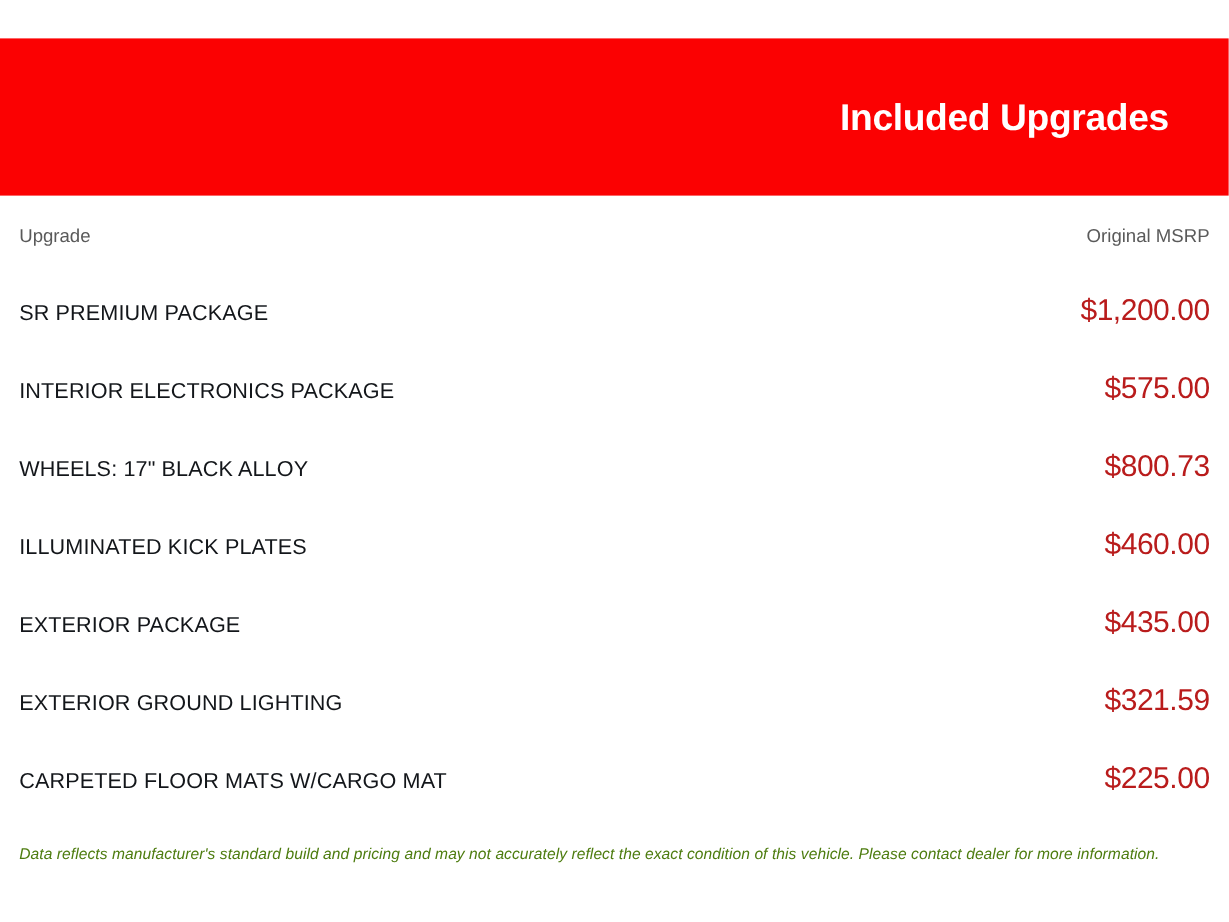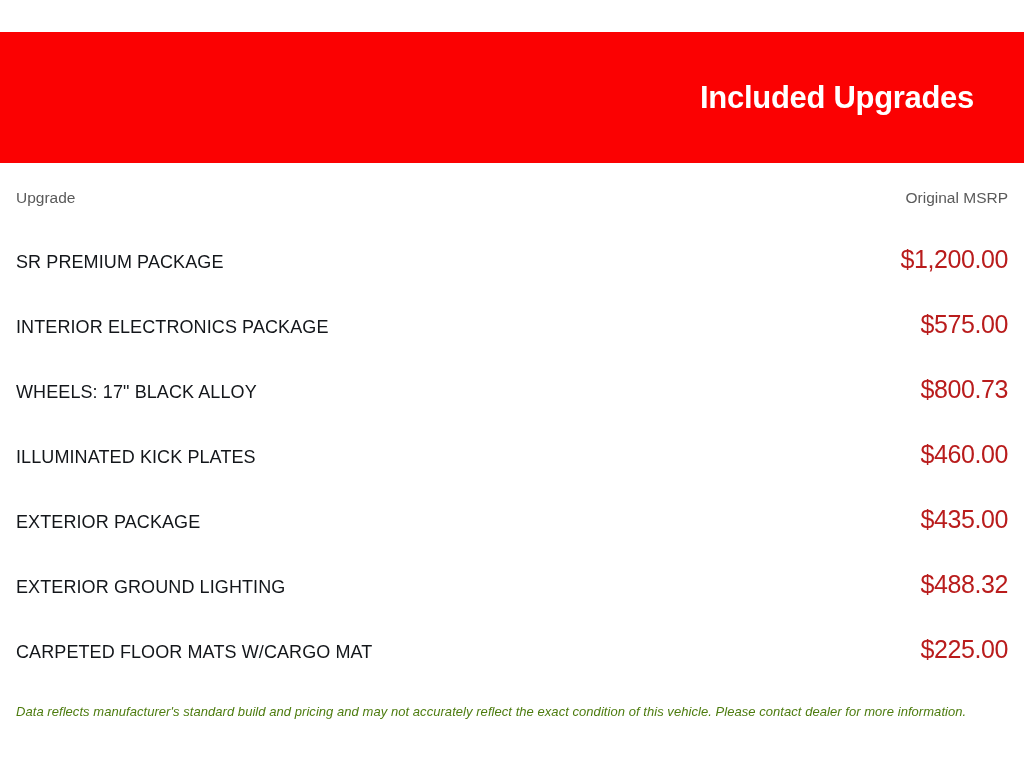--- a/index.html
+++ b/index.html
@@ -131,21 +131,21 @@
         <div class="row-price">$460.00</div>
       </div>
 
       <div class="row">
         <div class="row-label">EXTERIOR PACKAGE</div>
         <div class="row-price">$435.00</div>
       </div>
 
       <div class="row">
         <div class="row-label">EXTERIOR GROUND LIGHTING</div>
-        <div class="row-price">$488.32</div>
+        <div class="row-price">$321.59</div>
       </div>
 
       <div class="row">
         <div class="row-label">CARPETED FLOOR MATS W/CARGO MAT</div>
         <div class="row-price">$225.00</div>
       </div>
 
 
     </div>
 

